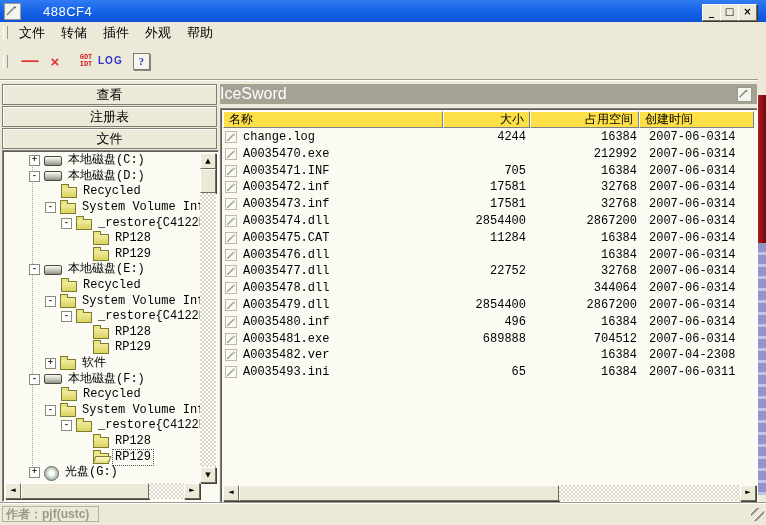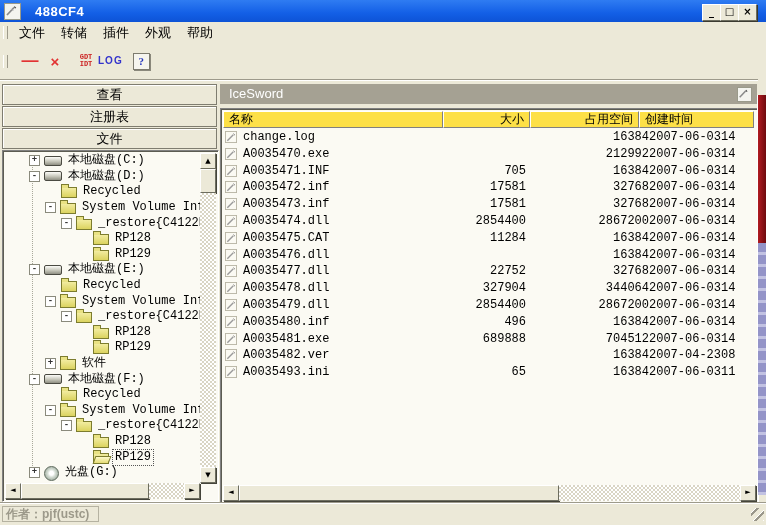--- a/index.html
+++ b/index.html
@@ -8,21 +8,21 @@
   .abs{position:absolute;}
   .nowrap{white-space:nowrap;}
 
   
   .titlebar{left:0;top:0;width:766px;height:22px;
     background:linear-gradient(180deg,#2f7cf2 0%,#135fe6 60%,#0d53d6 100%);
     display:flex;align-items:center;}
   .app-icon{width:15px;height:15px;margin-left:4px;background:#f4f4ef;
     border:1px solid #9a9a8a;position:relative;overflow:hidden;}
   .app-icon svg,.sword svg{display:block;}
-  .title-text{color:#fff;font-weight:bold;font-size:13px;margin-left:14px;letter-spacing:.5px;}
+  .title-text{color:#fff;font-weight:normal;font-size:13px;margin-left:22px;letter-spacing:.5px;}
   .winbtn{width:17px;height:15px;background:#ECE9D8;
     border:1px solid;border-color:#fff #6d6d5f #6d6d5f #fff;
     box-shadow:1px 1px 0 #3a3a30;font:bold 10px/13px "DejaVu Sans",sans-serif;
     text-align:center;color:#000;cursor:default;}
   .btn-min{left:702px;top:4px;}
   .btn-max{left:720px;top:4px;}
   .btn-close{left:738px;top:4px;}
 
   
   .menubar{left:0;top:22px;width:758px;height:21px;display:flex;align-items:center;}
@@ -73,34 +73,34 @@
     font:7px/12px "DejaVu Sans",sans-serif;text-align:center;color:#000;}
   .sb-track{background:#fff;
     background-image:linear-gradient(45deg,#d9d5c4 25%,transparent 25%,transparent 75%,#d9d5c4 75%),
                      linear-gradient(45deg,#d9d5c4 25%,transparent 25%,transparent 75%,#d9d5c4 75%);
     background-size:4px 4px;background-position:0 0,2px 2px;}
   .sb-thumb{background:#ECE9D8;border:1px solid;border-color:#fff #6d6d5f #6d6d5f #fff;
     box-shadow:1px 1px 0 #44443a;box-sizing:border-box;}
 
   
   .panel-header{left:220px;top:84px;width:537px;height:20px;background:#a5a193;
-    color:#fff;font-size:13px;line-height:20px;padding-left:9px;box-sizing:border-box;
+    color:#fff;font-size:16px;line-height:20px;box-sizing:border-box;
     display:flex;align-items:center;}
   .panel-header .htitle{flex:1 1 auto;}
   .sword{width:13px;height:13px;background:#f4f4ef;border:1px solid #9a9a8a;margin-right:5px;}
   .listbox{left:220px;top:108px;width:537px;height:394px;overflow:hidden;}
   .lv-head{position:absolute;box-sizing:border-box;height:17px;background:#fde047;
     border:1px solid;border-color:#fff #808080 #808080 #fff;
     font:12px/15px "Liberation Sans",sans-serif;padding:0 5px;top:2px;}
   .lv-rows{position:absolute;left:2px;top:20px;right:2px;}
   .lv-row{position:relative;height:16.8px;font:12px/16px "Liberation Mono",monospace;}
   .lv-row .c-icon{position:absolute;left:2px;top:2px;}
   .lv-row .c-name{position:absolute;left:20px;}
   .lv-row .c-size{position:absolute;left:120px;width:183px;text-align:right;}
-  .lv-row .c-space{position:absolute;left:322px;width:104px;text-align:right;}
+  .lv-row .c-space{position:absolute;left:310px;width:104px;text-align:right;}
   .lv-row .c-date{position:absolute;left:426px;}
   .lv-row .c-time{position:absolute;left:498px;}
 
   
   .statusbar{left:0;top:502px;width:766px;height:23px;background:#ECE9D8;
     border-top:1px solid #9d9a8b;box-shadow:inset 0 1px 0 #fff;}
   .status-panel{position:absolute;left:2px;top:3px;width:97px;height:16px;
     border:1px solid #b5b2a1;font:bold 12px/15px "Liberation Sans",sans-serif;
     color:#9c998a;padding-left:3px;box-sizing:border-box;white-space:nowrap;overflow:hidden;}
   .resize-grip{position:absolute;right:2px;top:5px;width:13px;height:13px;
@@ -313,20 +313,21 @@
   <div class="lv-rows">
   <div class="lv-row nowrap">
     <span class="c-icon">
       <svg width="12" height="12" viewBox="0 0 13 13">
         <rect x="0.5" y="0.5" width="12" height="12" fill="#fbfaf3" stroke="#b8b5a5"></rect>
         <path d="M2.5 10.5 L9 4" stroke="#9a9a9a" stroke-width="1.5" fill="none"></path>
         <path d="M9.2 3 l1.4 1.4" stroke="#555" stroke-width="1" fill="none"></path>
       </svg>
     </span>
     <span class="c-name">change.log</span>
+    <span class="c-size">4244</span>
     <span class="c-space">16384</span>
     <span class="c-date">2007-06-03</span>
     <span class="c-time">14</span>
   </div>
 
   <div class="lv-row nowrap">
     <span class="c-icon">
       <svg width="12" height="12" viewBox="0 0 13 13">
         <rect x="0.5" y="0.5" width="12" height="12" fill="#fbfaf3" stroke="#b8b5a5"></rect>
         <path d="M2.5 10.5 L9 4" stroke="#9a9a9a" stroke-width="1.5" fill="none"></path>
@@ -445,21 +446,20 @@
 
   <div class="lv-row nowrap">
     <span class="c-icon">
       <svg width="12" height="12" viewBox="0 0 13 13">
         <rect x="0.5" y="0.5" width="12" height="12" fill="#fbfaf3" stroke="#b8b5a5"></rect>
         <path d="M2.5 10.5 L9 4" stroke="#9a9a9a" stroke-width="1.5" fill="none"></path>
         <path d="M9.2 3 l1.4 1.4" stroke="#555" stroke-width="1" fill="none"></path>
       </svg>
     </span>
     <span class="c-name">A0035478.dll</span>
-    <span class="c-size">327904</span>
     <span class="c-space">344064</span>
     <span class="c-date">2007-06-03</span>
     <span class="c-time">14</span>
   </div>
 
   <div class="lv-row nowrap">
     <span class="c-icon">
       <svg width="12" height="12" viewBox="0 0 13 13">
         <rect x="0.5" y="0.5" width="12" height="12" fill="#fbfaf3" stroke="#b8b5a5"></rect>
         <path d="M2.5 10.5 L9 4" stroke="#9a9a9a" stroke-width="1.5" fill="none"></path>

